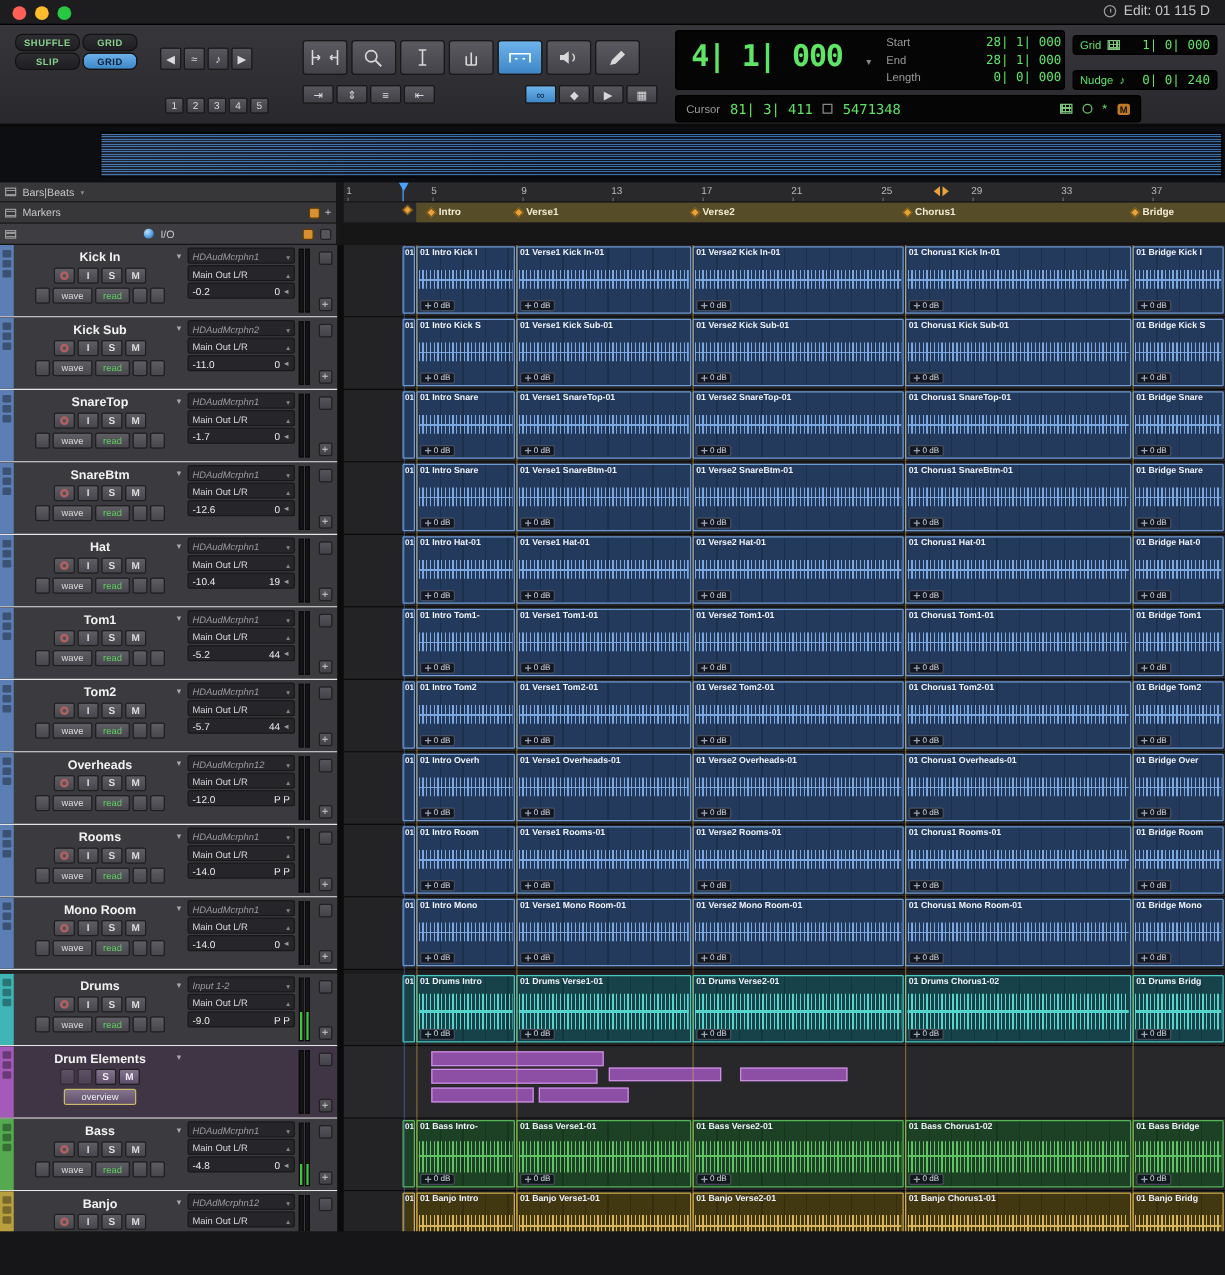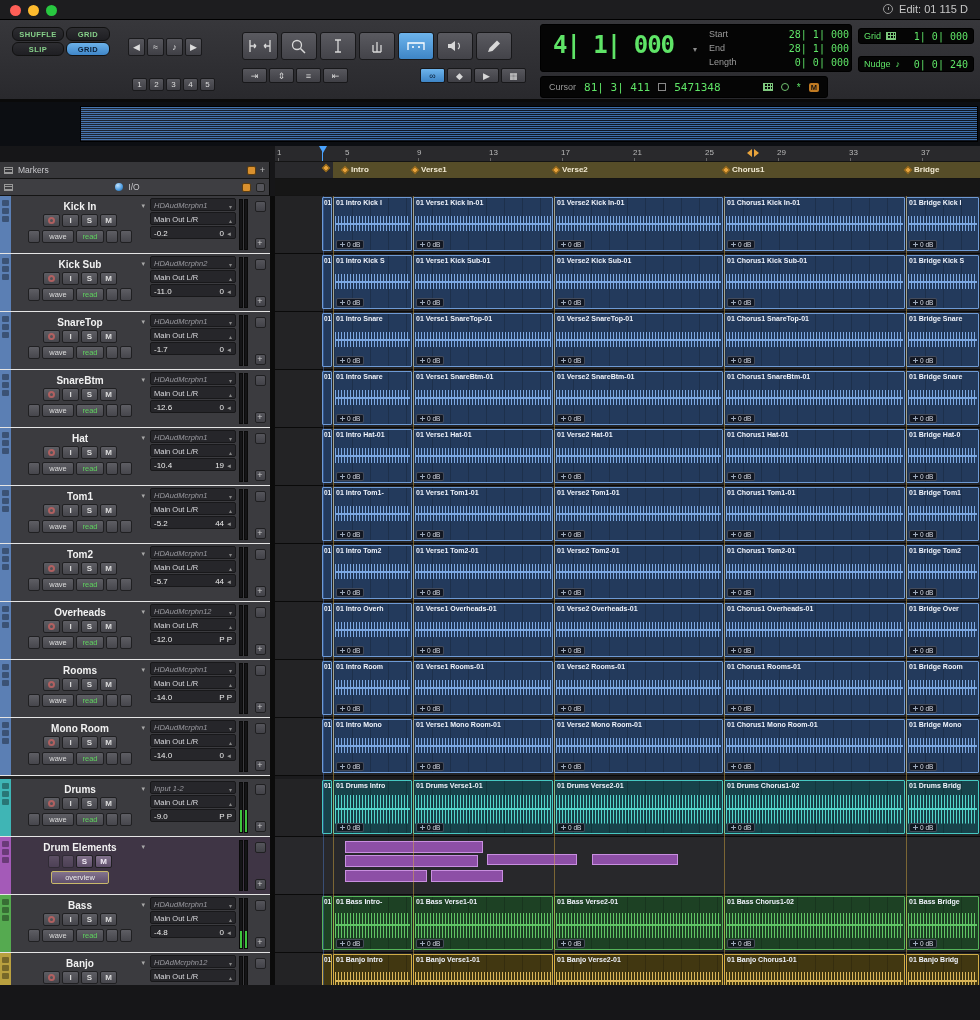--- a/index.html
+++ b/index.html
@@ -252,21 +252,21 @@
       <div class="sel-row" style="left:168px;top:18px">
         <span class="glabel">End</span>
         <span class="mono green v">28| 1| 000</span>
       </div>
       <div class="sel-row" style="left:168px;top:32px">
         <span class="glabel">Length</span>
         <span class="mono green v">0| 0| 000</span>
       </div>
     </div>
 
-    <div class="lcd" style="left:540px;top:56px;width:288px;height:22px;display:flex;align-items:center;gap:8px;padding:0 8px">
+    <div class="lcd" style="left:540px;top:56px;width:373px;height:22px;display:flex;align-items:center;gap:8px;padding:0 8px">
       <span class="glabel">Cursor</span>
       <span class="mono green" style="font-size:11px">81| 3| 411</span>
       <span class="mini-sqi"></span>
       <span class="mono green" style="font-size:11px">5471348</span>
       <span class="mini-grid" style="margin-left:auto"></span>
       <span class="mini-circ"></span>
       <span class="green" style="font-size:10px">*</span>
       <span class="mbadge">M</span>
     </div>
 
@@ -280,20 +280,25 @@
       <span class="green" style="font-size:9px">♪</span>
       <span class="mono green" style="font-size:10px;margin-left:auto">0| 0| 240</span>
     </div>
   </div>
 
   <div id="overview">
     <div id="ov-strip"></div>
   </div>
 
   <div class="rrow" id="ruler-bars">
+    <div class="rhead">
+      <span class="li"></span>
+      <span>Bars|Beats</span>
+      <span style="font-size:6px;color:#888">▾</span>
+    </div>
     <div class="rlane" id="bars-lane">
       <div class="ph" style="left:44px"></div>
       <div class="selcaret" style="left:472px"></div>
     <span class="rnum" style="left: 2px;">1</span>
         <i class="rtick" style="left: 3px;"></i>
         <span class="rnum" style="left: 70px;">5</span>
         <i class="rtick" style="left: 71px;"></i>
         <span class="rnum" style="left: 142px;">9</span>
         <i class="rtick" style="left: 143px;"></i>
         <span class="rnum" style="left: 214px;">13</span>

